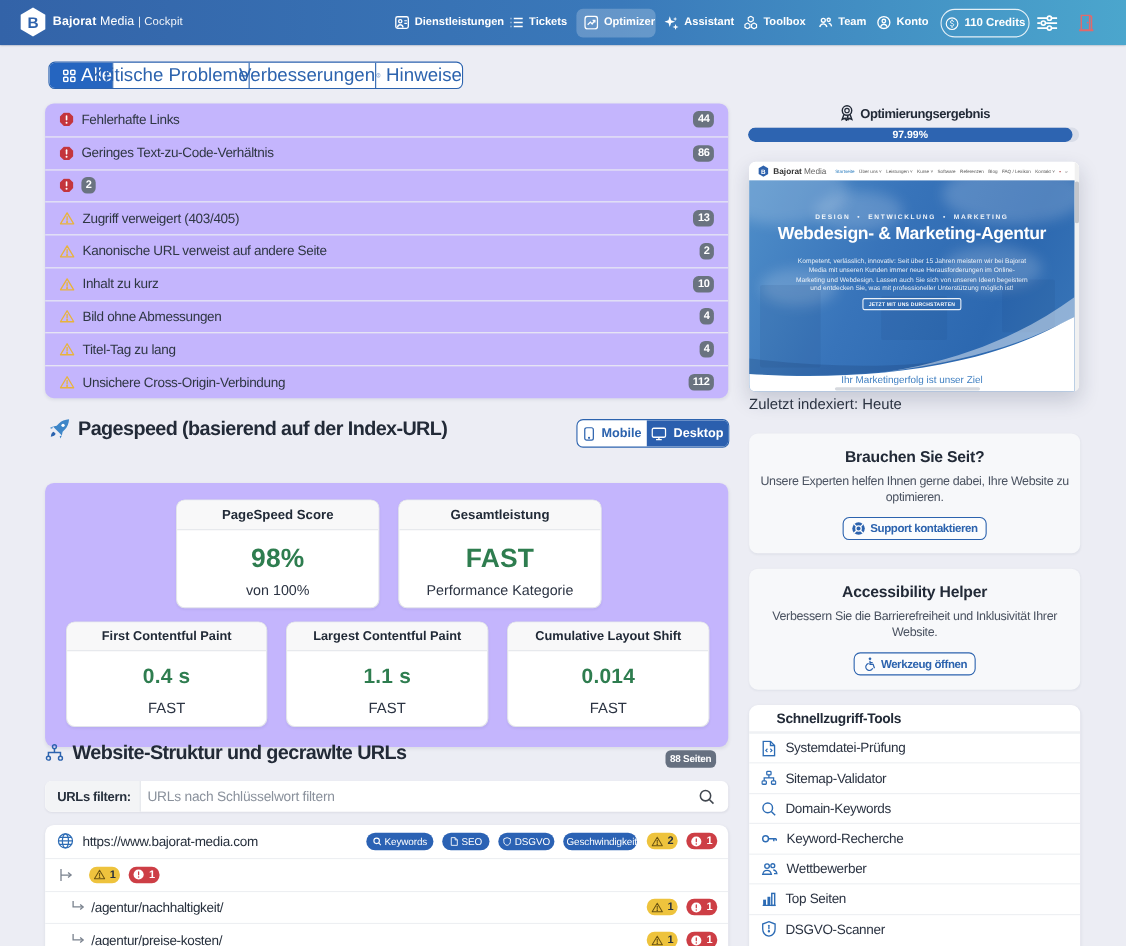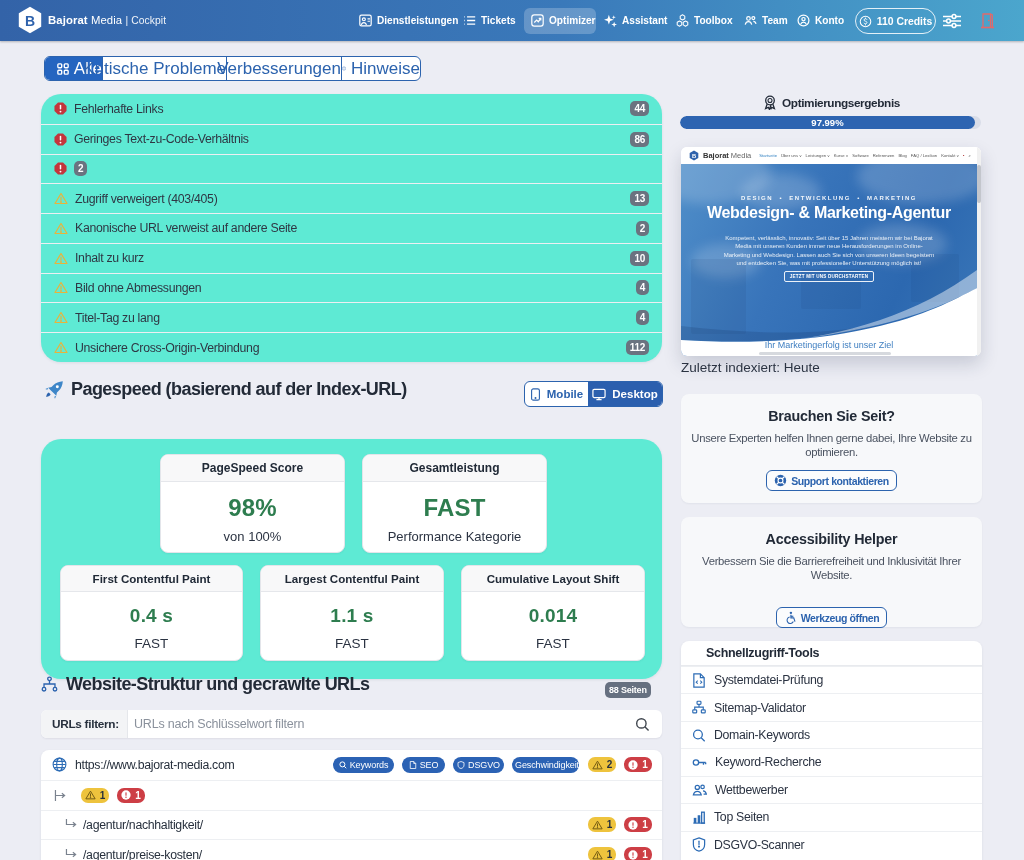--- a/index.html
+++ b/index.html
@@ -16,21 +16,21 @@
 .ni{position:absolute;top:0;height:41px;display:flex;align-items:center;gap:5px;color:#fff;font-size:10.1px;font-weight:700;letter-spacing:0;white-space:nowrap}
 .ni svg{flex:none}
 .opt-bg{position:absolute;left:524px;top:8px;width:72px;height:26px;background:rgba(255,255,255,.22);border-radius:6px}
 .credits{position:absolute;left:855px;top:8px;width:81px;height:26px;border:1.3px solid rgba(255,255,255,.85);border-radius:13px;display:flex;align-items:center;justify-content:center;gap:5px;color:#fff;font-size:10.4px;font-weight:700;white-space:nowrap}
 
 .tabs{position:absolute;left:44px;top:56px;height:25px;display:flex;border:1px solid #2c63ae;border-radius:6px;background:#fff;overflow:hidden}
 .tab{display:flex;align-items:center;justify-content:flex-end;gap:5px;font-size:17px;font-weight:400;color:#2c63ae;border-left:1px solid #2c63ae;height:100%;white-space:nowrap}
 .tab:first-child{border-left:none}
 .tab.active{background:#2565c0;color:#fff}
 
-.card{background:#5eead4;border-radius:20px;box-shadow:0 1px 3px rgba(25,35,60,.08)}
+.card{background:#c4b5fd;border-radius:8px;box-shadow:0 1px 3px rgba(25,35,60,.08)}
 .issues{position:absolute;left:41px;top:94px;width:621px;height:268px;overflow:hidden}
 .irow{height:29.78px;display:flex;align-items:center;padding:0 13px 0 13px;border-top:1px solid #edeff2;font-size:12.3px;letter-spacing:-.3px;color:#2f3744;white-space:nowrap}
 .irow:first-child{border-top:none}
 .irow svg{margin-right:7px;flex:none}
 .irow .lbl{flex:1}
 .cbadge{background:#6a7380;color:#fff;font-size:10px;font-weight:700;border-radius:5px;padding:2px 4px;min-width:6px;text-align:center}
 
 .sechead{position:absolute;display:flex;align-items:center;gap:8px;font-weight:700;color:#222a37}
 .ps-title{left:44px;top:379px;gap:6px;font-size:18px;letter-spacing:-.55px;white-space:nowrap}
 .ws-title{left:41px;top:674px;font-size:18px;letter-spacing:-.55px;white-space:nowrap}
@@ -476,21 +476,21 @@
   <p style="margin-top:7px">Unsere Experten helfen Ihnen gerne dabei, Ihre Website zu<br>optimieren.</p>
   <div class="obtn" style="margin-top:11px"><svg width="13" height="13" viewBox="0 0 16 16">
         <circle cx="8" cy="8" r="7" fill="#2c63ae"></circle>
         <circle cx="8" cy="8" r="3" fill="none" stroke="#fff" stroke-width="1.4"></circle>
         <path d="M8 1v4M8 11v4M1 8h4M11 8h4" stroke="#fff" stroke-width="1.4" transform="rotate(45 8 8)"></path>
       </svg>Support kontaktieren</div>
 </div>
 <div class="hcard" style="top:517px;height:110px">
   <h3 style="margin-top:14px">Accessibility Helper</h3>
   <p style="margin-top:7px">Verbessern Sie die Barrierefreiheit und Inklusivität Ihrer<br>Website.</p>
-  <div class="obtn" style="margin-top:25px"><svg width="13" height="13" viewBox="0 0 16 16" fill="none" stroke="#2c63ae" stroke-width="1.4">
+  <div class="obtn" style="margin-top:11px"><svg width="13" height="13" viewBox="0 0 16 16" fill="none" stroke="#2c63ae" stroke-width="1.4">
         <circle cx="8.5" cy="2.3" r="1.5" fill="#2c63ae" stroke="none"></circle>
         <path d="M8.5 4.5v4h3.5l1.5 4.5"></path>
         <path d="M8.5 6.5h3"></path>
         <path d="M7 7.5a4 4 0 1 0 4.5 5.5" stroke-width="1.3"></path>
       </svg>Werkzeug öffnen</div>
 </div>
 <div class="tools">
   <div class="thead">Schnellzugriff-Tools</div>
   <div class="trow"><svg width="14" height="15" viewBox="0 0 14 16" fill="none" stroke="#2d6cb5" stroke-width="1.3">
         <path d="M1.5 1h7L12.5 5v10h-11Z"></path>

